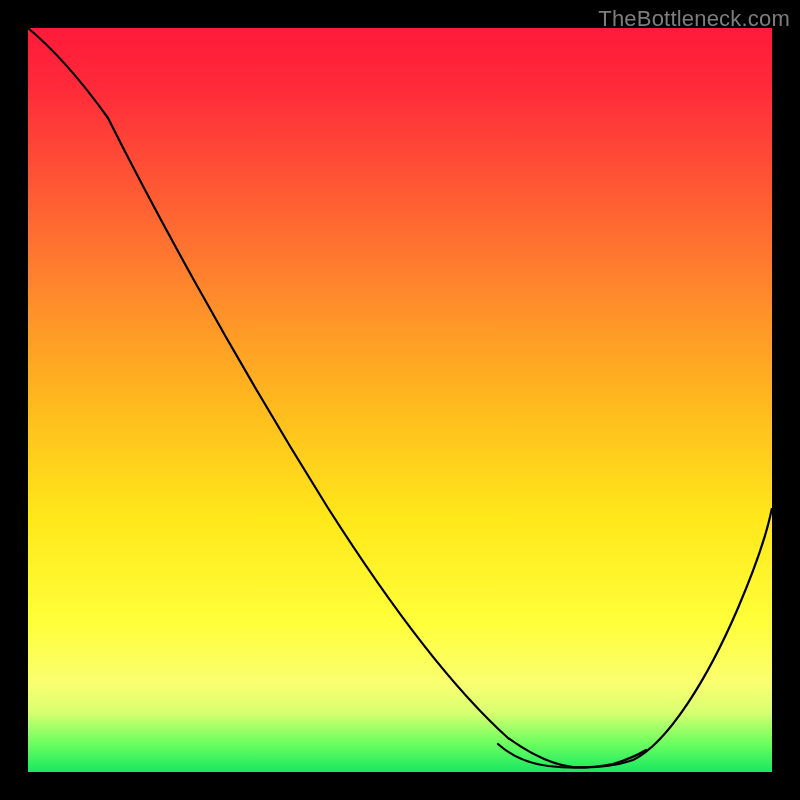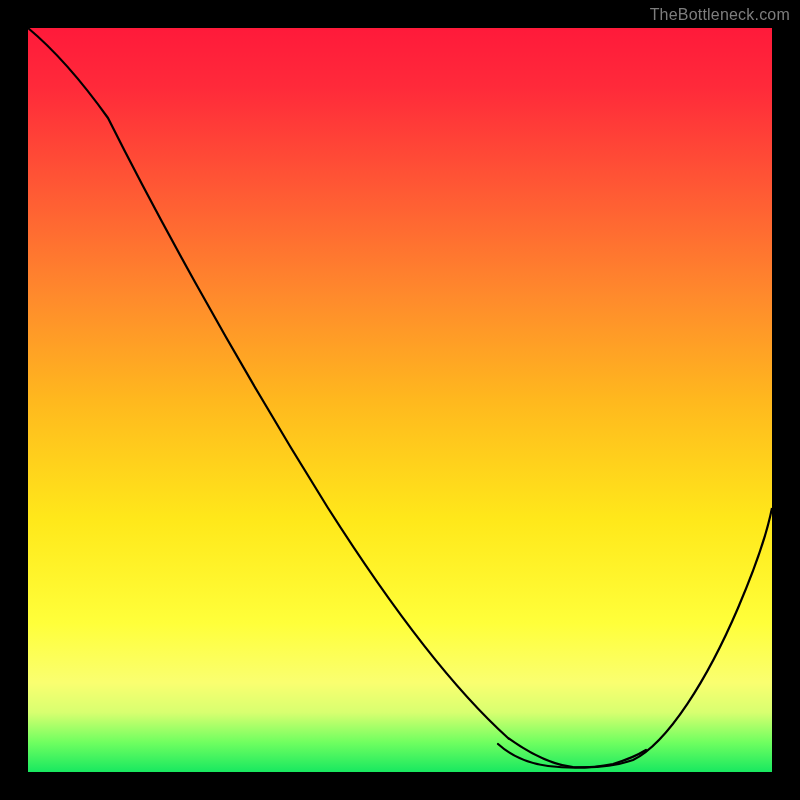--- a/index.html
+++ b/index.html
@@ -10,21 +10,21 @@
           #ff2a3a 8%,
           #ff5a34 22%,
           #ff8a2c 36%,
           #ffb81e 50%,
           #ffe81a 66%,
           #ffff3a 80%,
           #faff70 88%,
           #d8ff70 92%,
           #70ff60 96%,
           #18e860 100%);}
-  .watermark{position:absolute;top:6px;right:10px;color:#7d7d7d;font-size:16px;font-weight:400;letter-spacing:.2px}
+  .watermark{position:absolute;top:6px;right:10px;color:#7d7d7d;font-size:22px;font-weight:400;letter-spacing:.2px}
   svg.curve{position:absolute;top:28px;left:28px;width:744px;height:744px;overflow:visible}
   .curve path{stroke:#000;stroke-width:2.2;fill:none}
   .marker{stroke:#c05a5a;stroke-width:11;stroke-linecap:round;fill:none}
 </style>
 </head>
 <body>
 
 <div class="frame">
   <div class="plot"></div>
 

